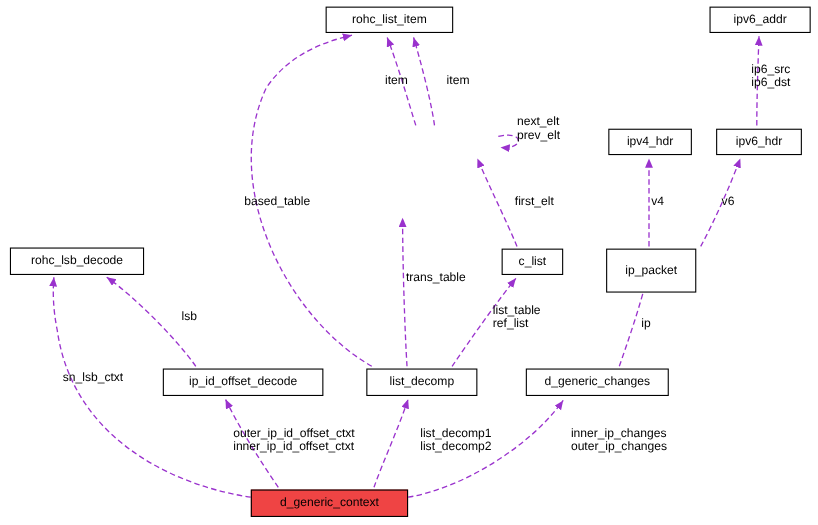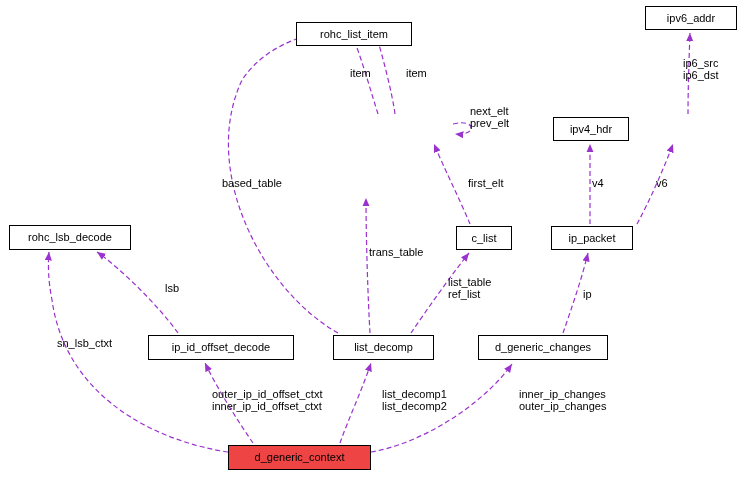--- a/index.html
+++ b/index.html
@@ -88,36 +88,39 @@
       <path d="M228,452 C160,442 66,400 52,300 C48,280 48,264 49,252"></path>
 
       <path d="M253,443 C240,424 219,392 205,363"></path>
 
       <path d="M340,443 C348,420 362,390 371,363"></path>
 
       <path d="M371,452 C420,444 482,406 512,364"></path>
     </g>
   </svg>
 
-  <div class="node" style="left:296px;top:6px;width:116px;height:24px;margin-top:16px;">
+  <div class="node" style="left:296px;top:6px;width:116px;height:24px;">
     <span>rohc_list_item</span>
   </div>
   <div class="node" style="left:645px;top:6px;width:92px;height:24px;">
     <span>ipv6_addr</span>
   </div>
   <div class="node" style="left:553px;top:117px;width:76px;height:24px;">
     <span>ipv4_hdr</span>
   </div>
+  <div class="node" style="left:651px;top:117px;width:78px;height:24px;">
+    <span>ipv6_hdr</span>
+  </div>
   <div class="node" style="left:9px;top:225px;width:122px;height:25px;">
     <span>rohc_lsb_decode</span>
   </div>
   <div class="node" style="left:456px;top:226px;width:56px;height:24px;">
     <span>c_list</span>
   </div>
-  <div class="node" style="left:551px;top:226px;width:82px;height:24px;">
+  <div class="node" style="left:551px;top:226px;width:82px;height:40px;">
     <span>ip_packet</span>
   </div>
   <div class="node" style="left:148px;top:335px;width:146px;height:25px;">
     <span>ip_id_offset_decode</span>
   </div>
   <div class="node" style="left:333px;top:335px;width:101px;height:25px;">
     <span>list_decomp</span>
   </div>
   <div class="node" style="left:478px;top:335px;width:130px;height:25px;">
     <span>d_generic_changes</span>

